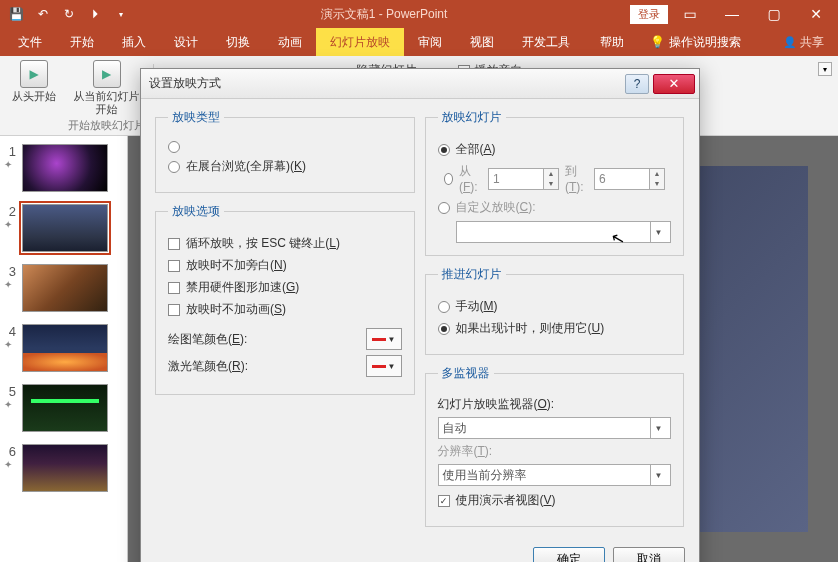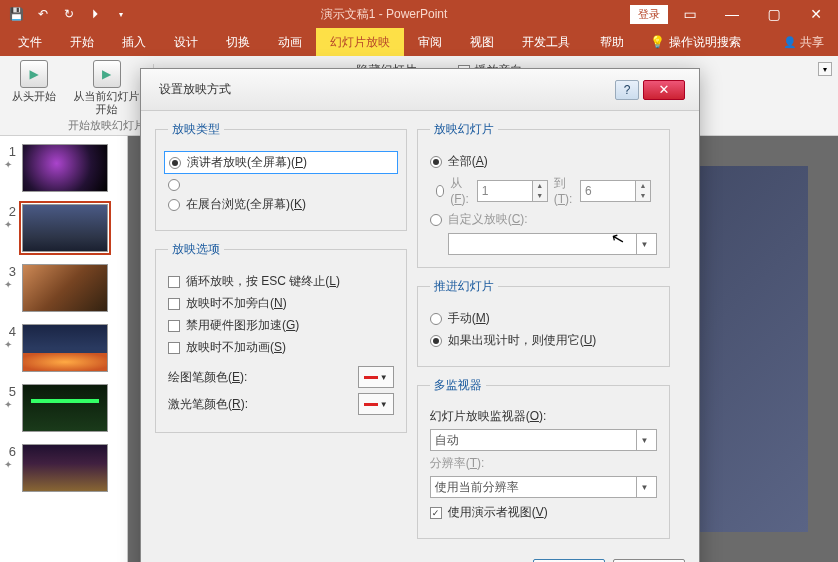--- a/index.html
+++ b/index.html
@@ -33,25 +33,25 @@
 .thumb-item{display:flex;gap:6px;margin-bottom:12px}
 .thumb-num{width:12px;font-size:13px;color:#555;text-align:right}
 .thumb-star{font-size:10px;color:#888}
 .thumb-img{width:86px;height:48px;border:1px solid #999}
 .thumb-img.selected{outline:2px solid #c43e1c;outline-offset:1px}
 .slide-area{flex:1;background:#6b6b6b;padding:30px;position:relative}
 .slide-img{width:100%;height:100%;background:linear-gradient(135deg,#2a2f45 0%,#3d4560 40%,#5a6485 100%);position:relative}
 .slide-img::after{content:"";position:absolute;top:30%;left:10%;width:60%;height:50%;background:rgba(200,210,230,0.15);transform:skewY(-8deg)}
 
 .dialog{position:absolute;top:68px;left:140px;width:560px;background:#f0f0f0;border:1px solid #888;box-shadow:0 4px 20px rgba(0,0,0,0.3)}
-.dlg-titlebar{height:42px;background:linear-gradient(#fafafa,#e8e8e8);display:flex;align-items:center;padding:0 14px;border-bottom:1px solid #ccc}
+.dlg-titlebar{height:30px;background:linear-gradient(#fafafa,#e8e8e8);display:flex;align-items:center;padding:0 4px;border-bottom:1px solid #ccc}
 .dlg-title{flex:1;font-size:12px;color:#333;padding-left:4px}
 .dlg-help{width:24px;height:20px;border:1px solid #9ab;background:linear-gradient(#e8f0fa,#cde);display:flex;align-items:center;justify-content:center;color:#246;font-size:12px;border-radius:2px}
 .dlg-close{width:42px;height:20px;background:linear-gradient(#e57,#c23);border:1px solid #a02;border-radius:2px;margin-left:4px;display:flex;align-items:center;justify-content:center;color:#fff;font-size:13px}
-.dlg-body{display:flex;padding:10px 29px 4px 14px;gap:10px}
+.dlg-body{display:flex;padding:10px 15px 4px 14px;gap:10px}
 .dlg-col{flex:1}
 fieldset{border:1px solid #ccc;padding:10px 12px 12px 12px;margin-bottom:10px;position:relative}
 legend{font-size:12px;color:#1a5a9e;padding:0 4px;background:#f0f0f0}
 .radio-row,.check-row{display:flex;align-items:center;gap:6px;margin:5px 0;font-size:12px;color:#333}
 .radio-row.selected{border:1px solid #3399ff;background:#fff;padding:2px 4px;margin:3px -4px}
 .radio-ui{width:12px;height:12px;border:1px solid #888;border-radius:50%;background:#fff;display:inline-flex;align-items:center;justify-content:center}
 .radio-ui.checked::after{content:"";width:6px;height:6px;border-radius:50%;background:#333}
 .disabled{color:#999}
 .color-btn{width:36px;height:22px;border:1px solid #999;background:#fafafa;display:inline-flex;align-items:center;justify-content:center;gap:2px}
 .color-sw{width:14px;height:3px;background:#d22}
@@ -199,24 +199,20 @@
 <div class="dialog">
   <div class="dlg-titlebar">
     <div class="dlg-title">设置放映方式</div>
     <div class="dlg-help">?</div>
     <div class="dlg-close">✕</div>
   </div>
   <div class="dlg-body">
     <div class="dlg-col">
       <fieldset>
         <legend>放映类型</legend>
-        <div class="radio-row selected">
-            <span class="radio-ui checked"></span>
-            <span><span>演讲者放映(全屏幕)(<span class="u">P</span>)</span></span>
-          </div>
         <div class="radio-row">
             <span class="radio-ui"></span>
           </div>
         <div class="radio-row">
             <span class="radio-ui"></span>
             <span>在展台浏览(全屏幕)(<span class="u">K</span>)</span>
           </div>
       </fieldset>
       <fieldset>
         <legend>放映选项</legend>

